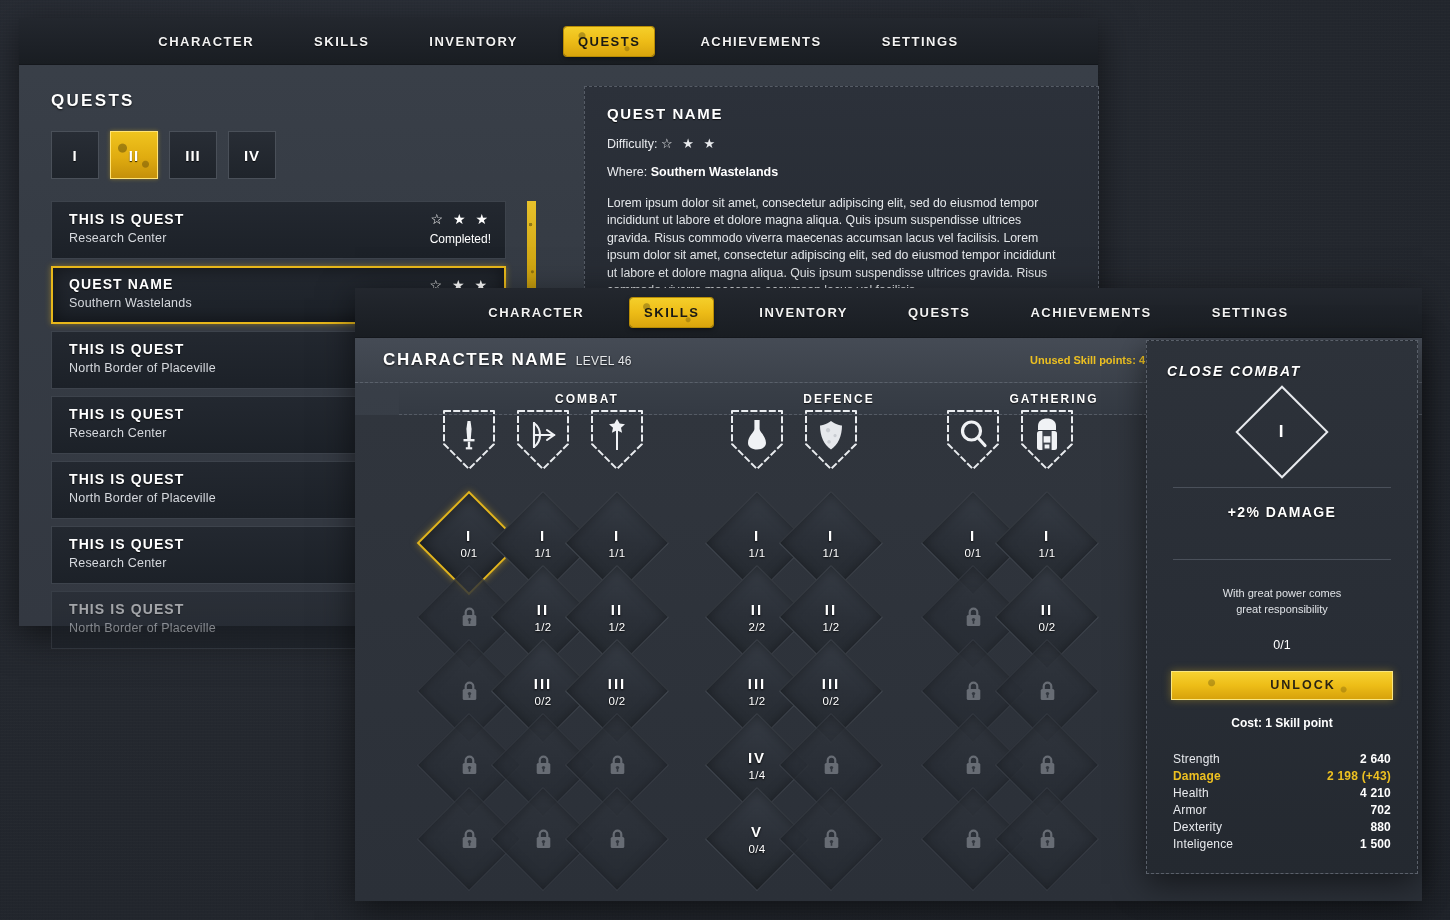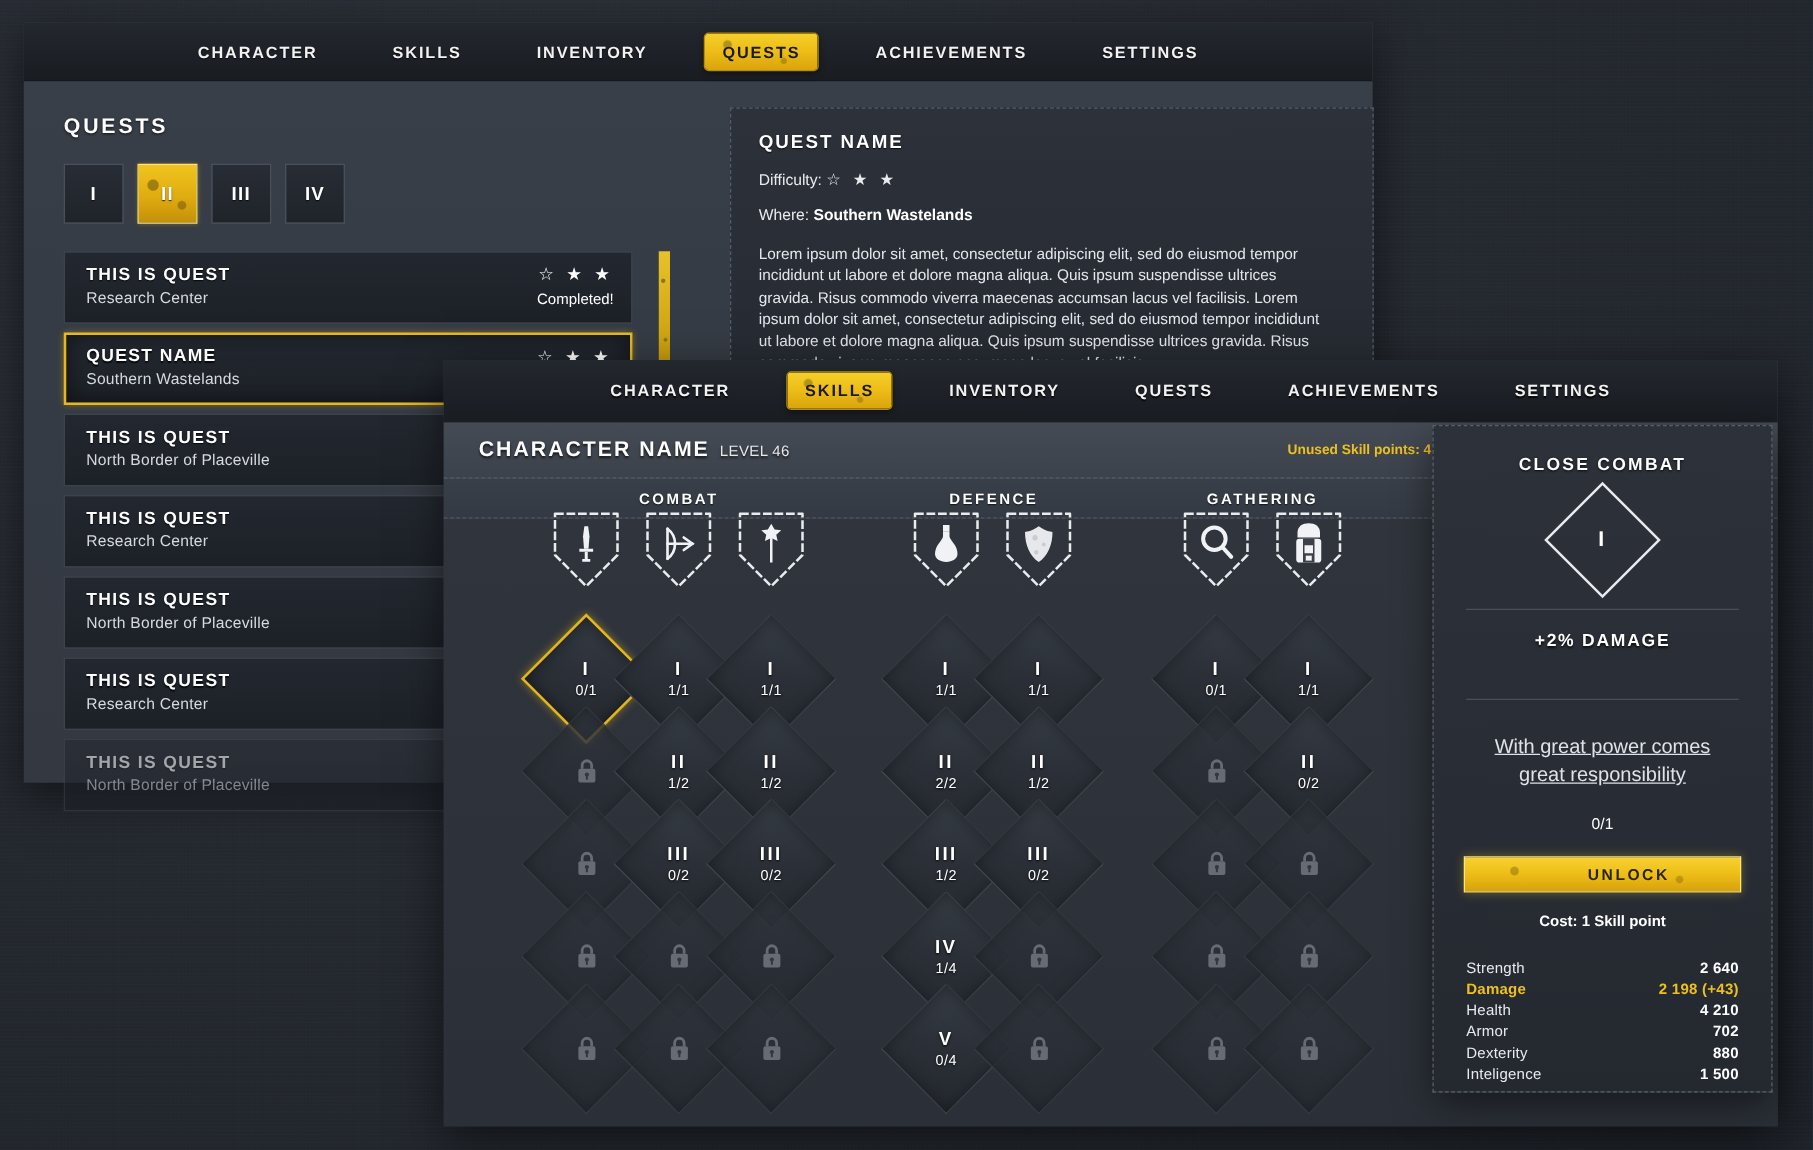--- a/index.html
+++ b/index.html
@@ -164,20 +164,21 @@
   .s-level { color: #e6e8eb; font-size: 12px; margin-left: 8px; letter-spacing: .3px; font-weight: normal; }
   .s-points {
     position: absolute; right: 277px; color: #fff; font-size: 11px;
   }
   .s-points span { color: #edc021; font-weight: bold; }
 
   .s-coltitles {
     position: relative; height: 32px;
     background: linear-gradient(180deg, #393f48 0%, #343a43 100%);
     border-bottom: 1px dashed #555b65;
+    margin-left: 44px;
   }
   .s-coltitle {
     position: absolute; top: 9px;
     color: #fff; font-size: 12px; font-weight: bold; letter-spacing: 2px;
     text-transform: uppercase; transform: translateX(-50%);
     text-shadow: 0 1px 1px rgba(0,0,0,.7);
   }
 
   .s-tree {
     position: relative;
@@ -235,46 +236,46 @@
   
   .s-detail {
     position: absolute; left: 1146px; top: 340px;
     width: 272px; height: 534px;
     background: linear-gradient(180deg, #2d323a 0%, #282d35 60%, #242930 100%);
     border: 1px dashed #5a606a;
     padding: 22px 20px 0;
     box-shadow: 0 10px 30px rgba(0,0,0,.5);
   }
   .sd-title {
-    text-align: center; color: #fff; font-size: 14px; font-weight: bold;
+    text-align: left; color: #fff; font-size: 14px; font-weight: bold;
     letter-spacing: 1.8px; text-transform: uppercase;
     text-shadow: 0 1px 2px rgba(0,0,0,.8);
+    font-style: italic;
   }
   .sd-diamond {
     width: 66px; height: 66px; margin: 20px auto 0;
     position: relative;
   }
   .sd-diamond .d {
     position: absolute; inset: 0;
     border: 2px solid #e8eaee; transform: rotate(45deg);
   }
   .sd-diamond .r {
     position: absolute; inset: 0; display: flex; align-items: center; justify-content: center;
     color: #fff; font-size: 17px; font-weight: bold; letter-spacing: 2px;
   }
   .sd-sep { height: 1px; background: #4a505a; margin: 22px 6px 0; }
   .sd-effect {
     text-align: center; color: #fff; font-size: 14px; font-weight: bold;
     letter-spacing: 1.4px; text-transform: uppercase; padding: 16px 0 17px;
     text-shadow: 0 1px 2px rgba(0,0,0,.8);
   }
   .sd-flavor {
-    text-align: center; color: #dfe2e6; font-size: 16px; line-height: 1.45;
+    text-align: center; color: #dfe2e6; font-size: 11px; line-height: 1.45;
     margin-top: 26px;
-    text-decoration: underline;
   }
   .sd-progress { text-align: center; color: #fff; font-size: 12.5px; margin-top: 20px; }
   .sd-unlock {
     margin: 19px 4px 16px; height: 29px;
     display: flex; align-items: center; justify-content: center;
     color: #2a2414; font-size: 12.5px; font-weight: bold; letter-spacing: 2px;
     text-transform: uppercase; cursor: pointer;
     background:
       radial-gradient(circle at 18% 40%, rgba(0,0,0,.22) 0 3px, transparent 4px),
       radial-gradient(circle at 78% 65%, rgba(0,0,0,.18) 0 2.5px, transparent 3.5px),

